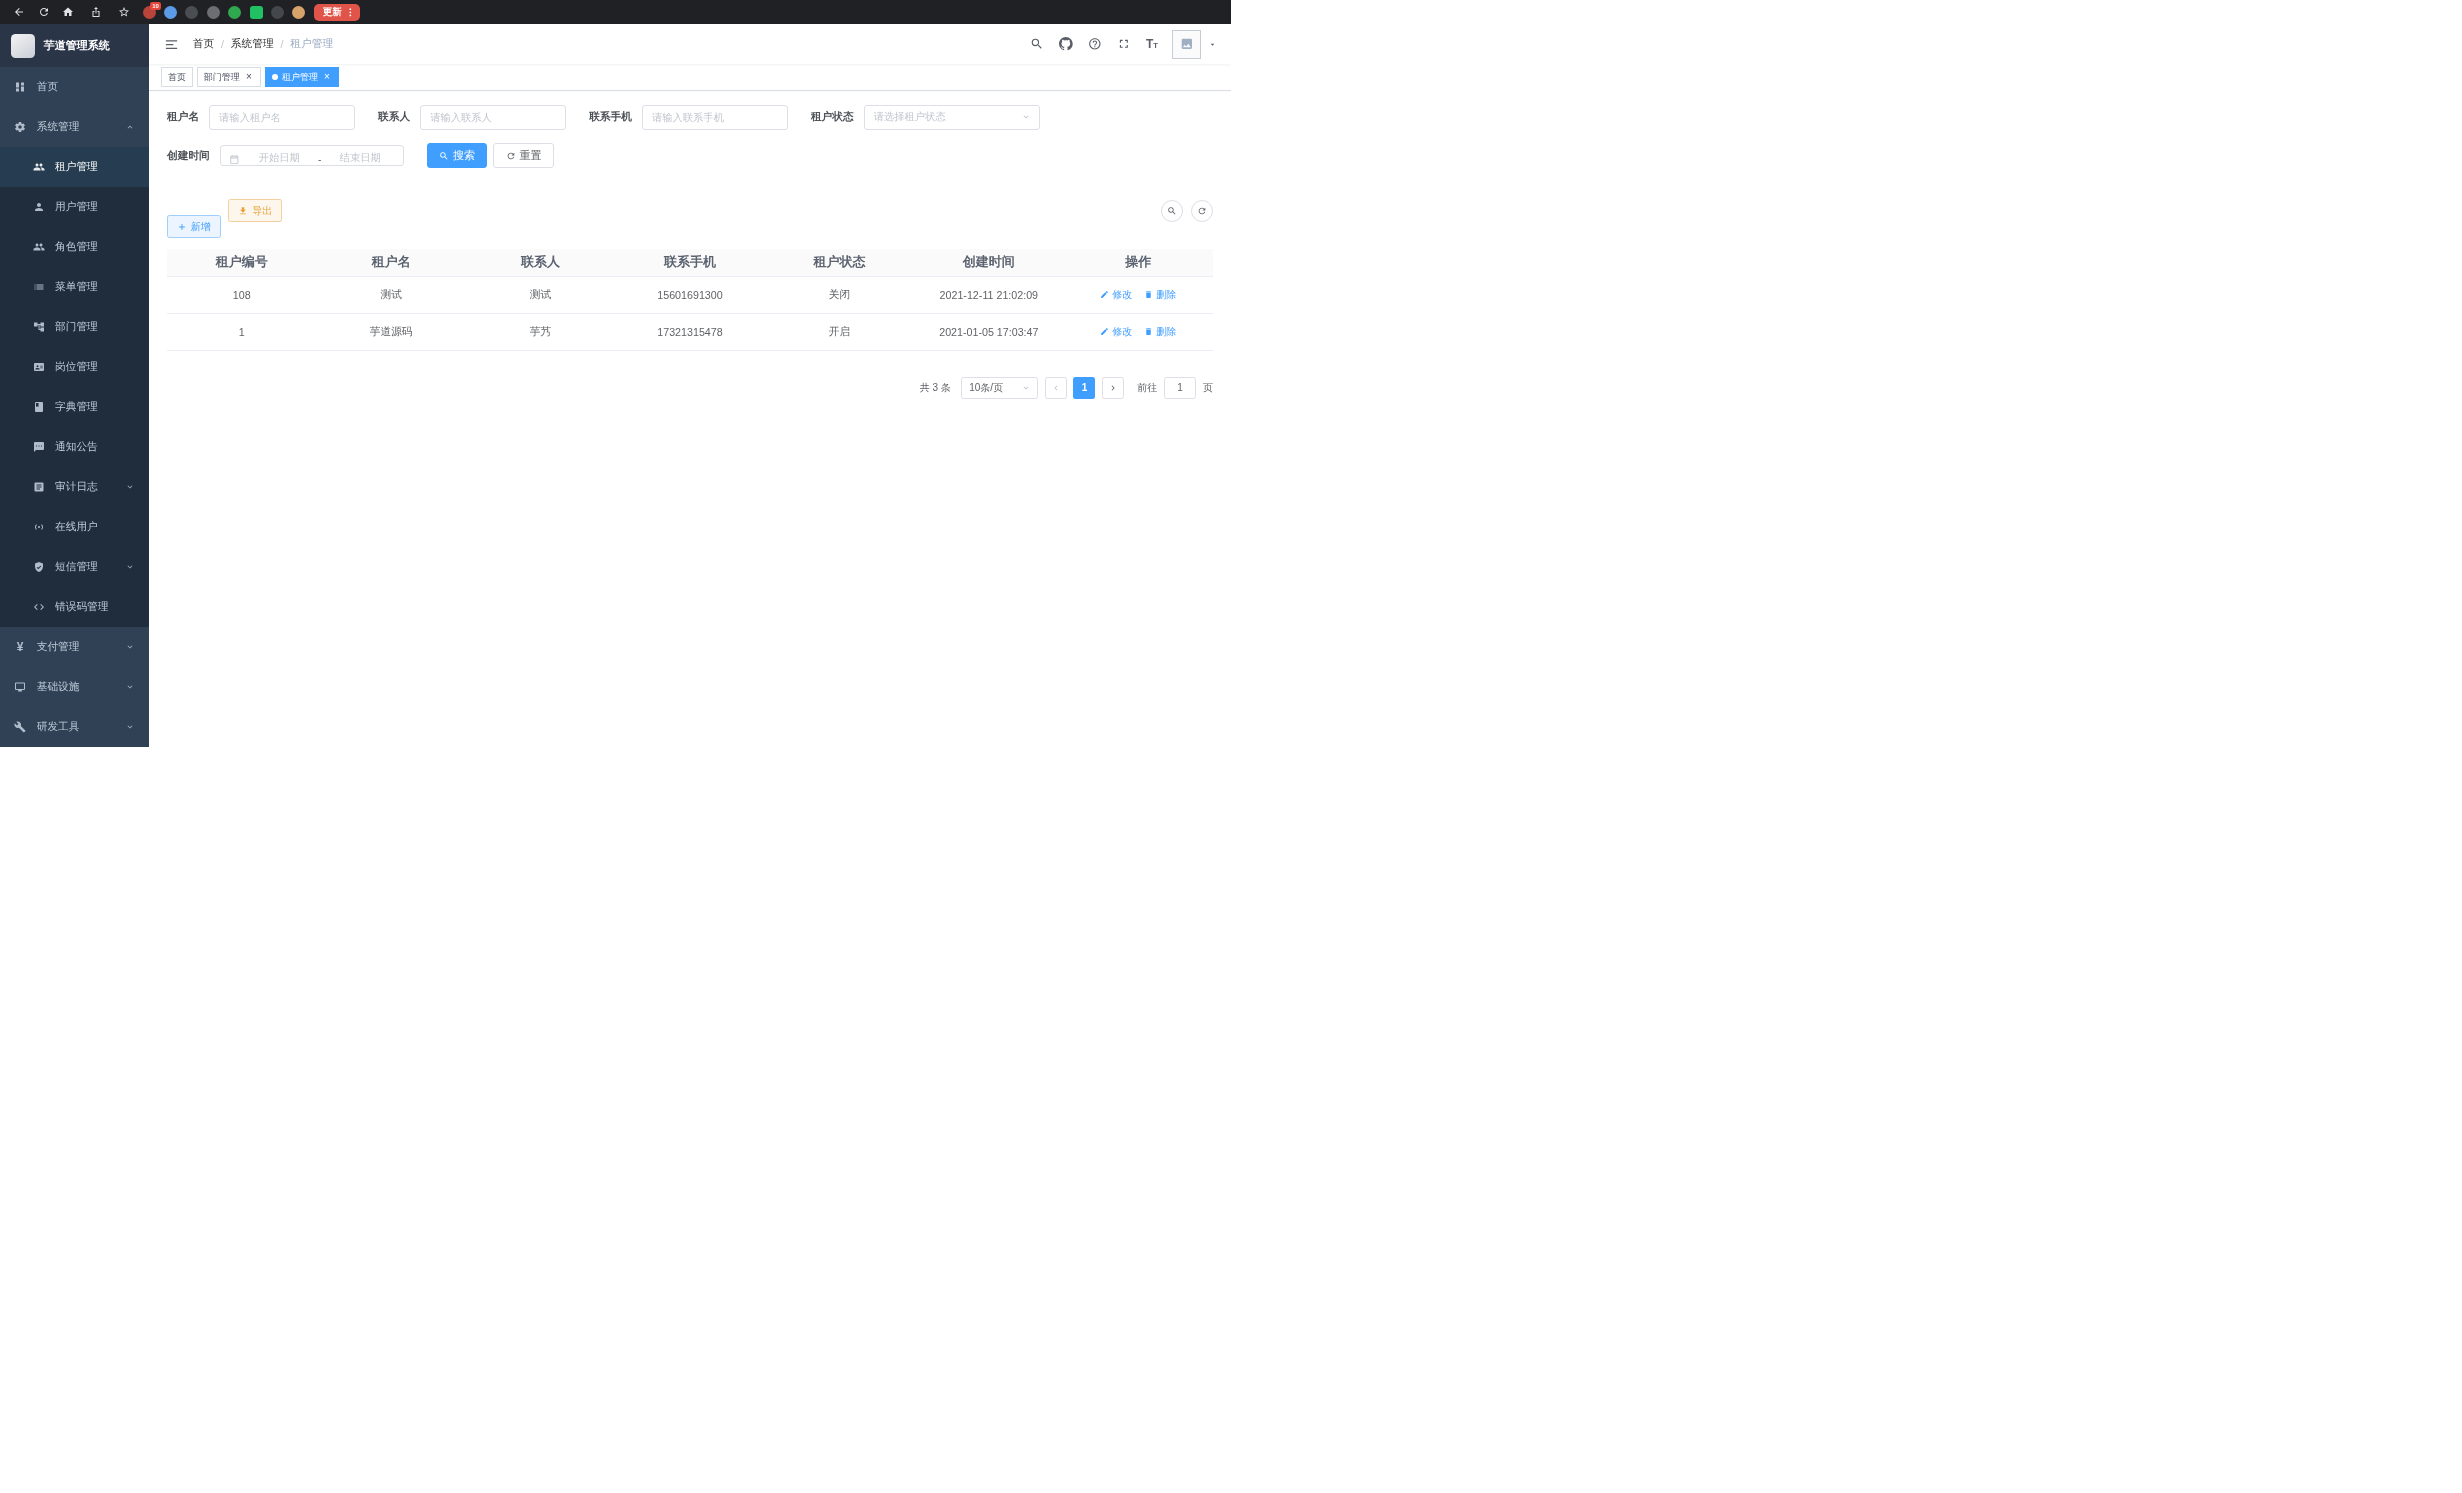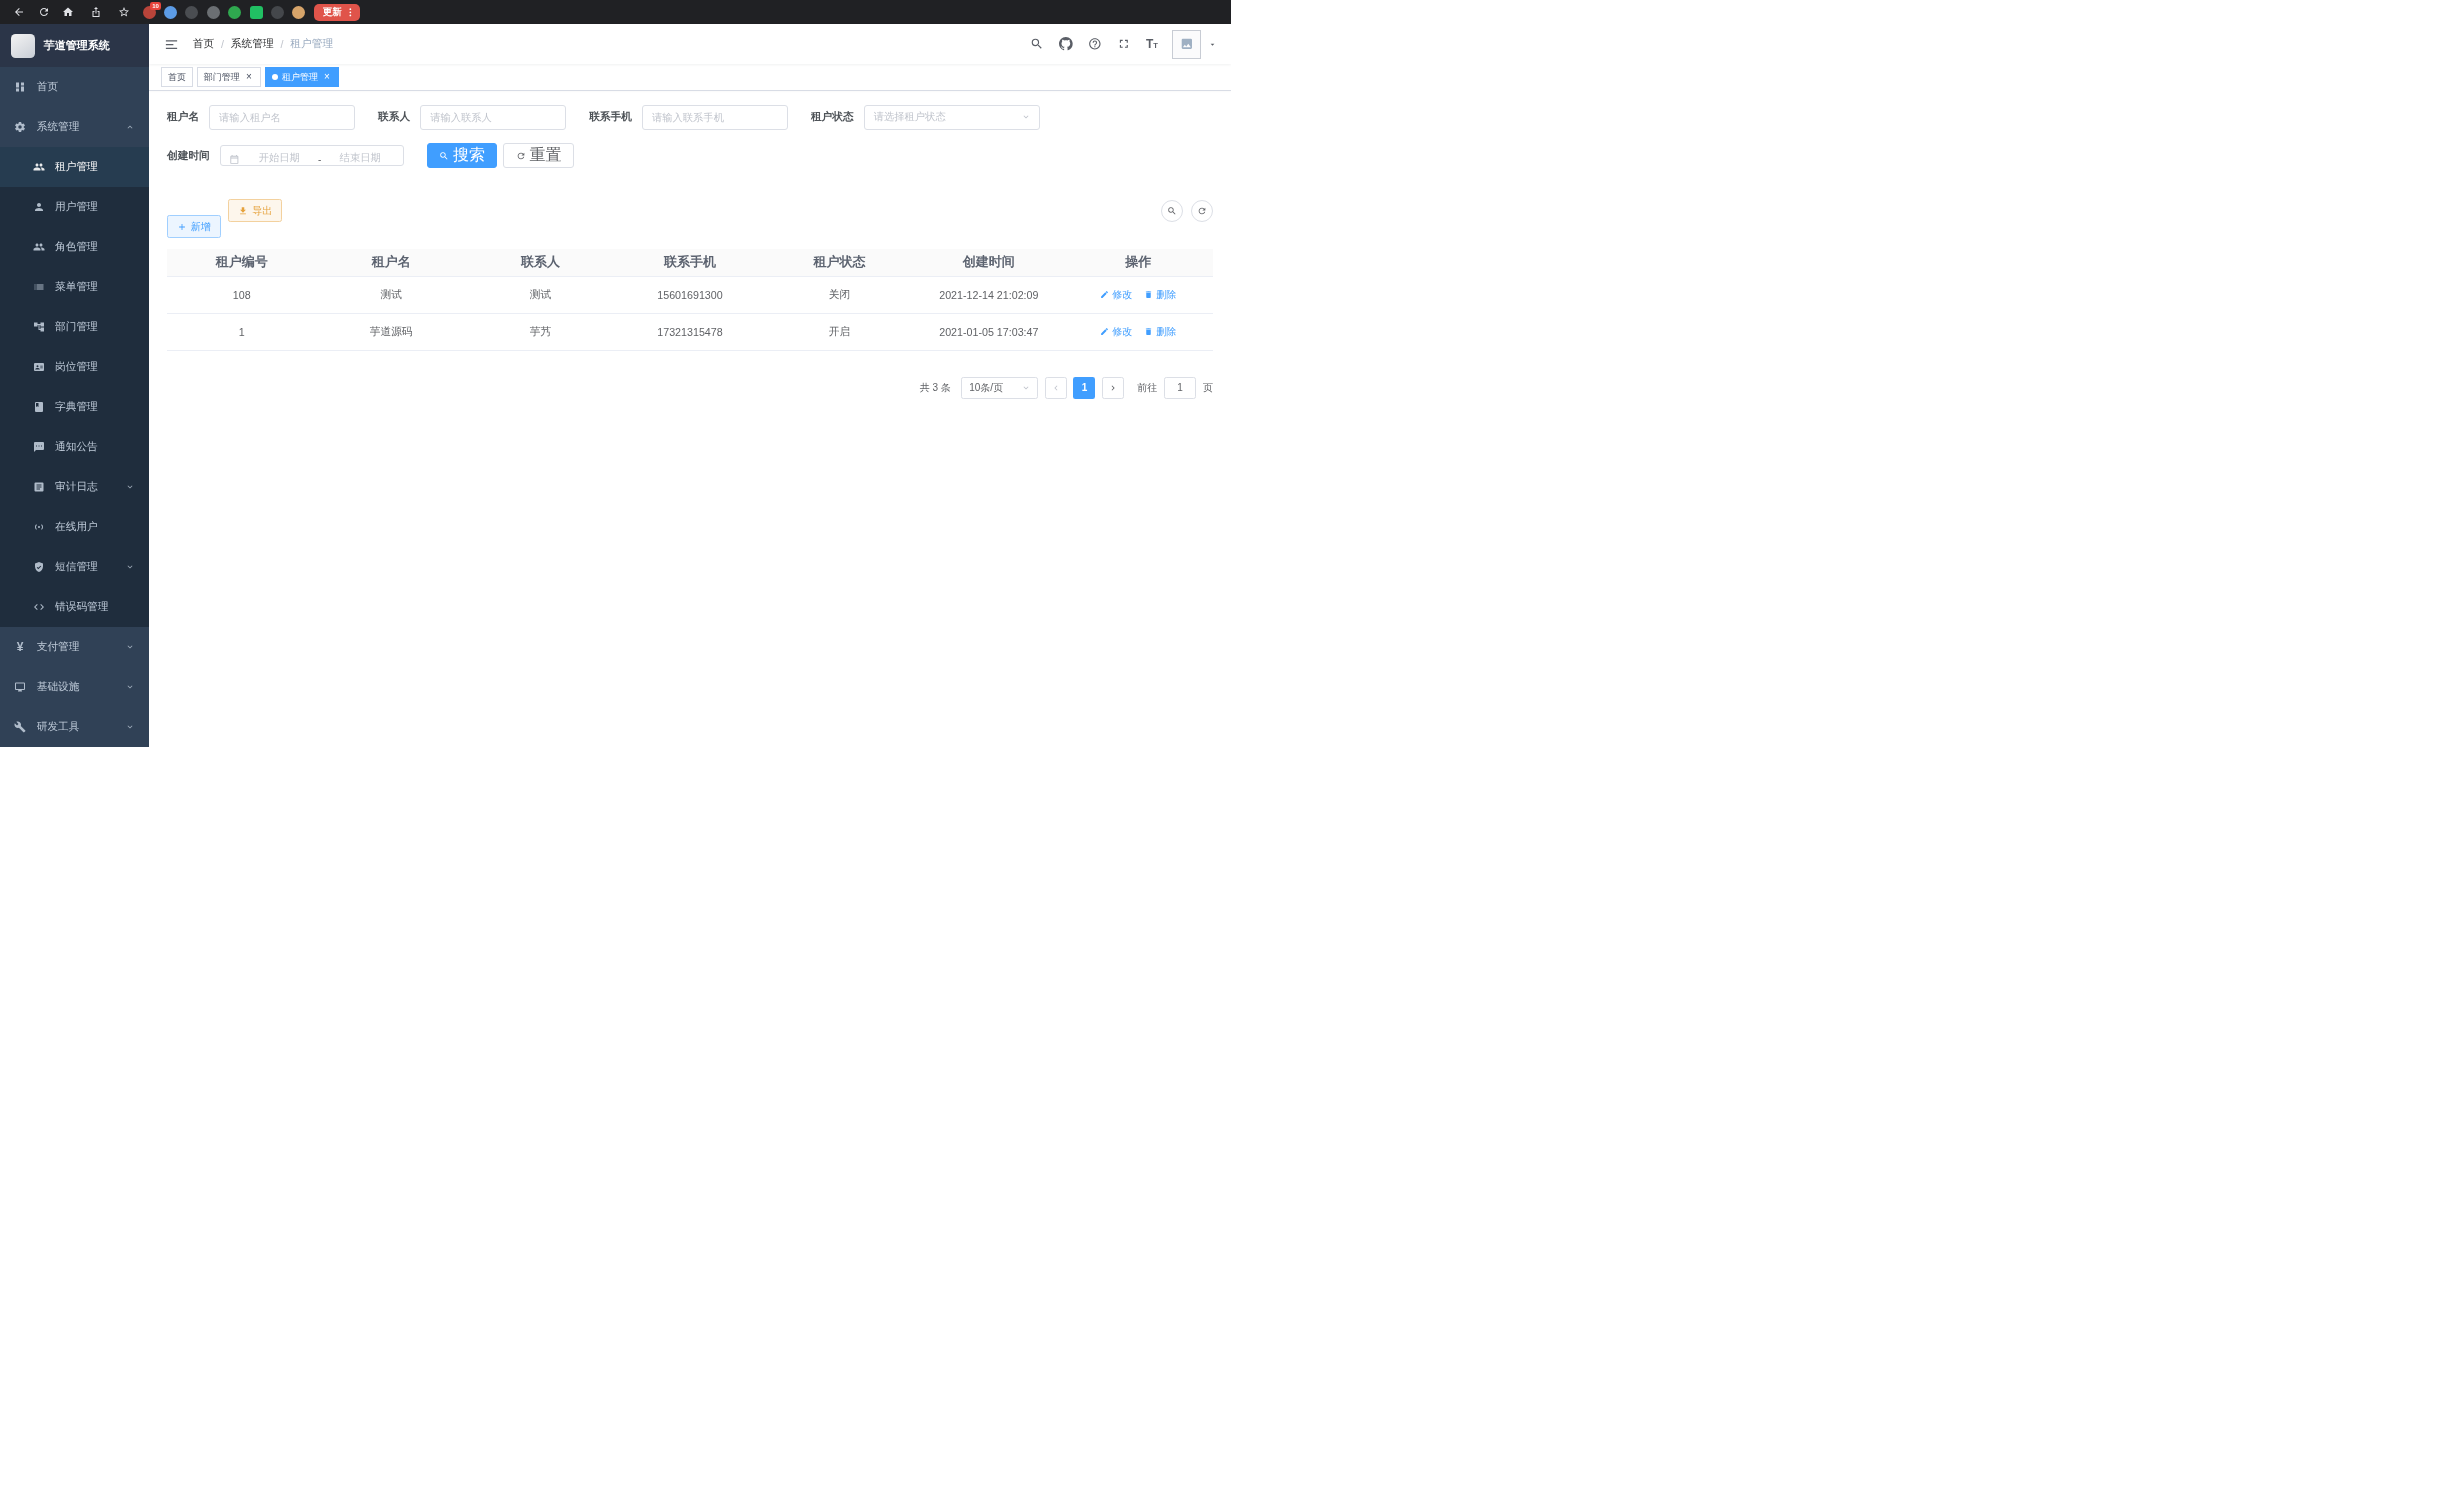--- a/index.html
+++ b/index.html
@@ -81,21 +81,21 @@
 .f-select{width:176px;height:25px;border:0.8px solid #dcdfe6;border-radius:3px;display:flex;align-items:center;justify-content:space-between;padding:0 6.9px 0 9px;background:#fff;cursor:pointer;}
 .placeholder-text{color:#c0c4cc;font-size:10.3px;white-space:nowrap;}
 .chev{width:10.7px;height:10.7px;color:#c0c4cc;display:flex;align-items:center;justify-content:center;}
 .chev svg{width:10px;height:10px;}
 .f-daterange{width:184px;height:21px;border:0.8px solid #dcdfe6;border-radius:3px;display:flex;align-items:flex-end;gap:4.6px;padding:0 8.4px;background:#fff;cursor:pointer;}
 .f-daterange .placeholder-text{flex:1;text-align:center;}
 .cal-icon{width:11.4px;height:11.4px;color:#c0c4cc;display:flex;align-items:center;justify-content:center;}
 .cal-icon svg{width:10.7px;height:10.7px;}
 .range-sep{color:#606266;font-size:10px;}
 
-.btn{display:inline-flex;align-items:center;justify-content:center;gap:3.8px;height:25px;padding:0 11.4px;border-radius:3px;border:0.8px solid #dcdfe6;background:#fff;color:#606266;font-size:16px;cursor:pointer;font-family:inherit;}
+.btn{display:inline-flex;align-items:center;justify-content:center;gap:3.8px;height:25px;padding:0 11.4px;border-radius:3px;border:0.8px solid #dcdfe6;background:#fff;color:#606266;font-size:11px;cursor:pointer;font-family:inherit;}
 .btn-icon{width:10px;height:10px;display:flex;align-items:center;justify-content:center;}
 .btn-icon svg{width:10px;height:10px;}
 .btn-primary{background:#409eff;border-color:#409eff;color:#fff;}
 .btn-sm{height:23px;padding:0 9px;font-size:10px;border-radius:2.3px;}
 .btn-plain-primary{background:#ecf5ff;border-color:#a0cfff;color:#409eff;margin-top:32px;}
 .btn-plain-warning{background:#fdf6ec;border-color:#f3d19e;color:#e6a23c;text-align:right;}
 .ml8{margin-left:6px;}
 .toolbar-row{display:flex;align-items:center;gap:7.6px;margin:15px 0 10.7px;}
 .toolbar-spacer{flex:1;}
 .circle-btn{width:22px;height:22px;border-radius:50%;border:0.8px solid #dcdfe6;background:#fff;color:#606266;display:inline-flex;align-items:center;justify-content:center;cursor:pointer;}
@@ -523,21 +523,21 @@
                 <th>操作</th>
               </tr>
           </thead>
           <tbody id="table-body">
               <tr>
                 <td>108</td>
                 <td>测试</td>
                 <td>测试</td>
                 <td>15601691300</td>
                 <td>关闭</td>
-                <td>2021-12-14 21:02:09</td>
+                <td>2021-12-11 21:02:09</td>
                 <td><a class="op-link">
                     <span class="op-icon">
                       <svg viewBox="0 0 24 24" fill="currentColor">
                         <path d="M3 17.25V21h3.75L17.81 9.94l-3.75-3.75L3 17.25zM20.71 7.04a1 1 0 0 0 0-1.41l-2.34-2.34a1 1 0 0 0-1.41 0l-1.83 1.83 3.75 3.75 1.83-1.83z"></path>
                       </svg>
                     </span>
                     <span>修改</span>
                   </a><a class="op-link">
                     <span class="op-icon">
                       <svg viewBox="0 0 24 24" fill="currentColor">

